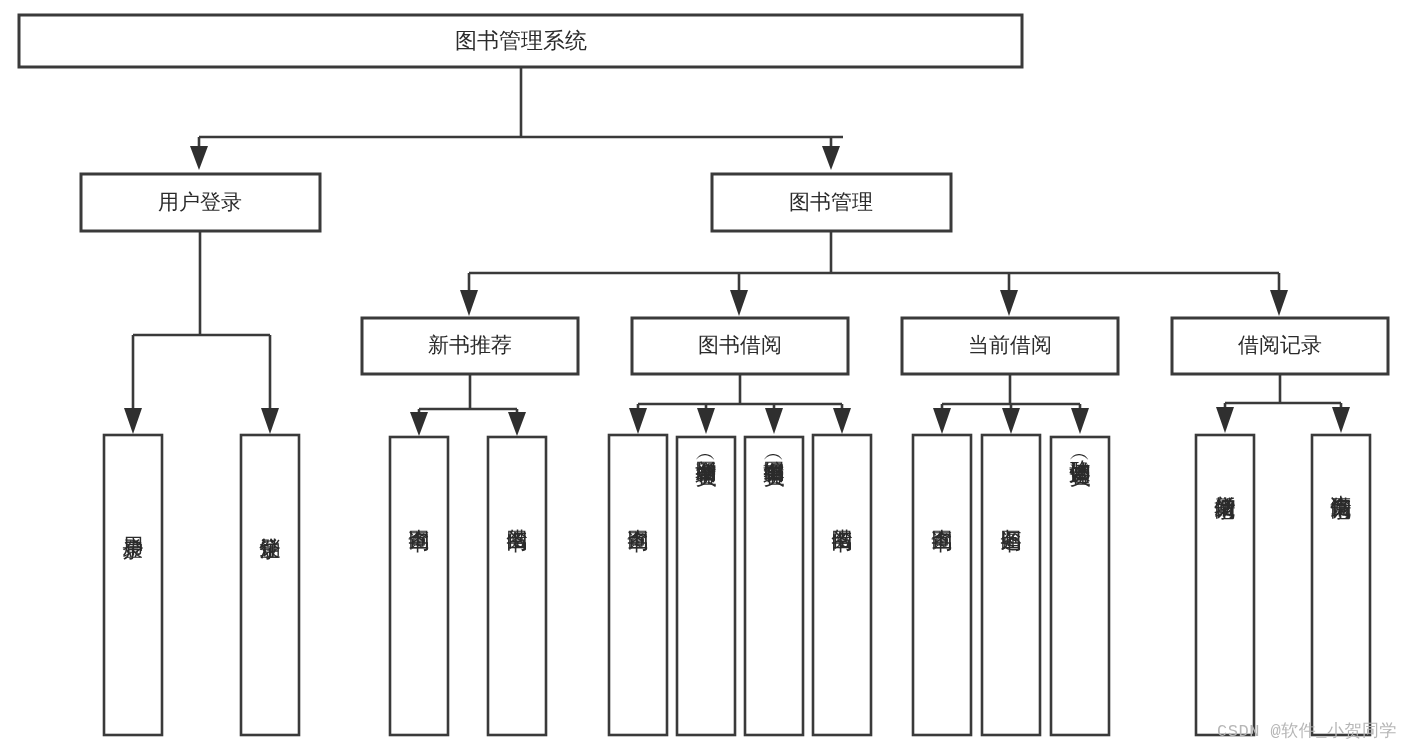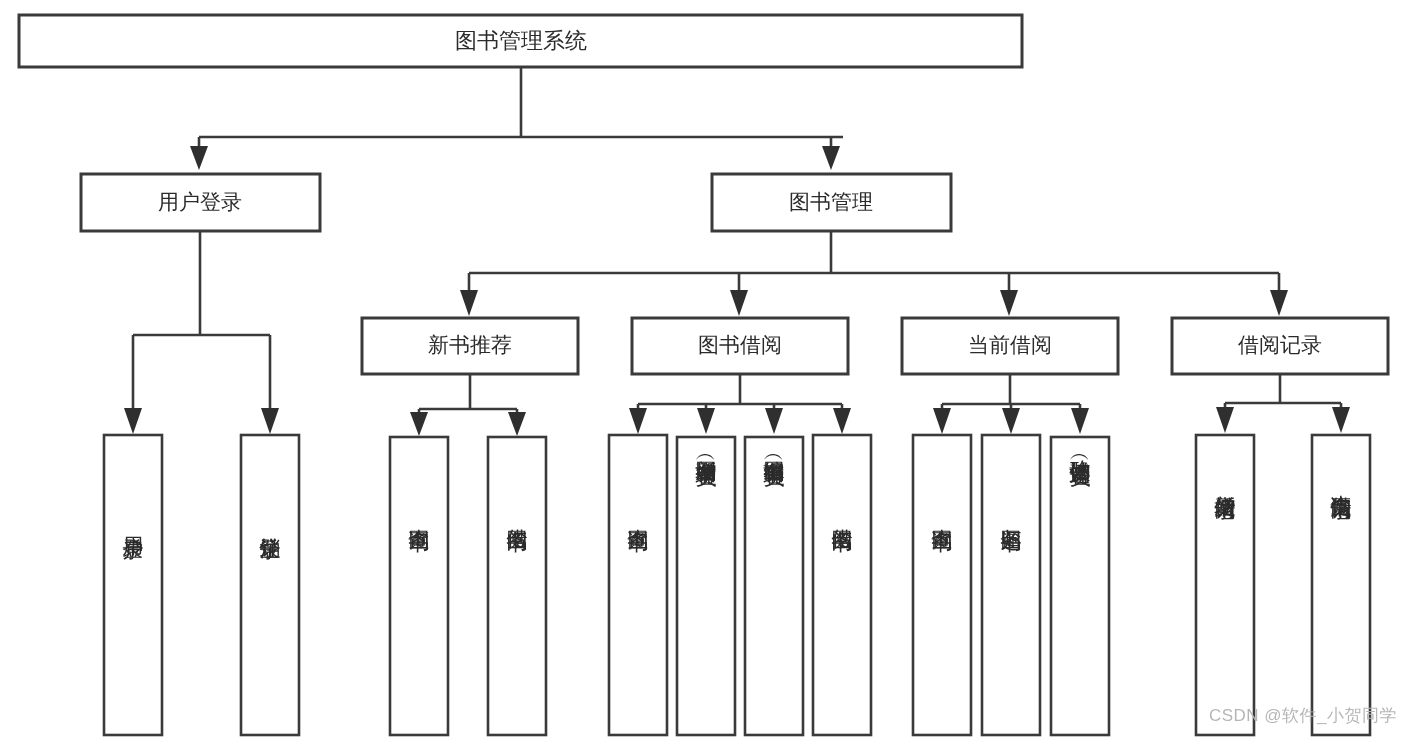--- a/index.html
+++ b/index.html
@@ -71,22 +71,22 @@
     font-family: "Liberation Sans", "DejaVu Sans", sans-serif;
     font-size: 21px;
     line-height: 1.04;
     letter-spacing: 1px;
     color: #2b2b2b;
     white-space: nowrap;
   }
   .watermark {
     position: absolute;
     right: 8px;
-    bottom: 20px;
-    font-family: Liberation Sans, sans-serif;
+    bottom: 5px;
+    font-family: Liberation Mono, monospace;
     font-size: 17px;
     color: #b6b6b6;
     letter-spacing: 0.5px;
     white-space: nowrap;
   }
 </style>
 </head>
 <body>
 
 <div id="diagram-root">

